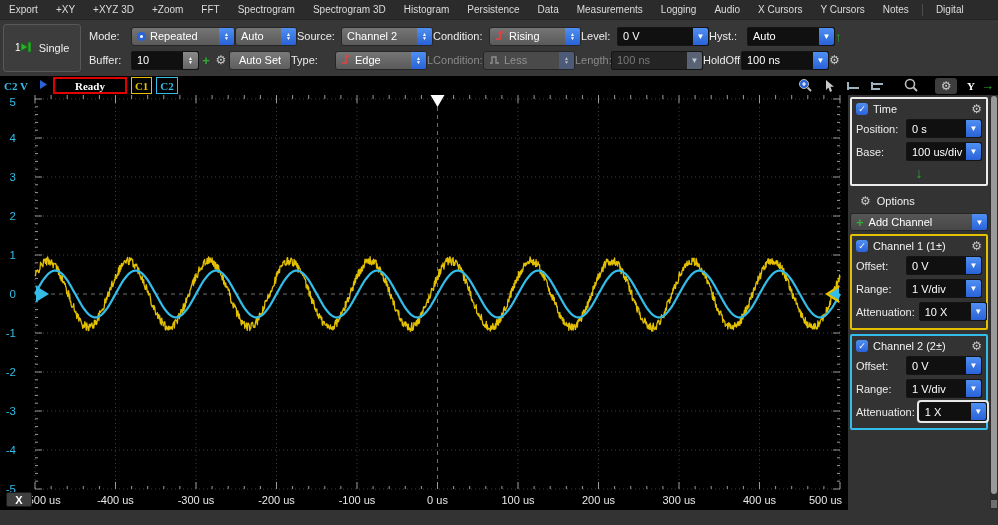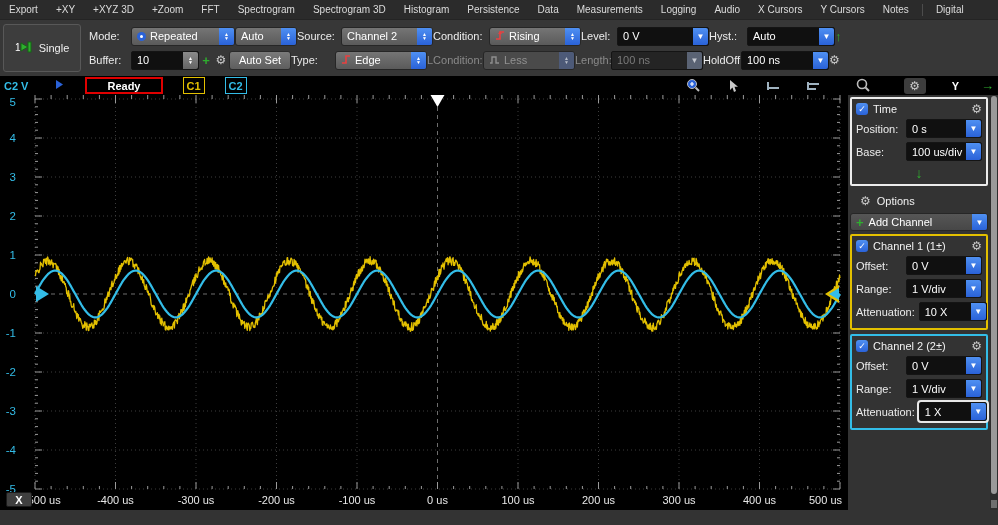--- a/index.html
+++ b/index.html
@@ -48,21 +48,21 @@
           display:flex; flex-direction:column; align-items:center; justify-content:center;
           color:#fff; font-size:5px; line-height:4px; }
   .toolbtn { height:19px; padding:0 12px; background:linear-gradient(#7a7a7a,#5e5e5e); color:#fff;
              border:1px solid #2a2a2a; border-radius:3px; display:flex; align-items:center; }
   .greenglyph { color:#2fae2f; font-weight:bold; font-size:13px; }
   .gearglyph { color:#c9c9c9; font-size:12px; line-height:1; }
   .circle-icon { width:9px; height:9px; border-radius:50%; background:#2a62d8; display:inline-flex;
                  align-items:center; justify-content:center; }
   .circle-icon i { width:3px; height:3px; border-radius:50%; background:#fff; }
   
-  .statusbar { height:19px; background:#000; display:flex; align-items:center; padding:0 4px; gap:20px; }
+  .statusbar { height:19px; background:#000; display:flex; align-items:center; padding:0 4px; gap:4px;font-family:Liberation Serif, serif; }
   .axis-unit { color:#33bde8; font-weight:bold; margin-right:6px; }
   .ready { border:2px solid #e00000; color:#fff; font-weight:bold; padding:0 20px; height:17px;
            display:flex; align-items:center; background:#000; }
   .chbadge { font-weight:bold; height:17px; padding:0 3px; display:flex; align-items:center; }
   .chbadge.c1 { color:#e3c000; border:1px solid #e3c000; }
   .chbadge.c2 { color:#33bde8; border:1px solid #33bde8; }
   .samples { color:#f0f0f0; margin-left:5px; white-space:nowrap; }
   .statusbar .spacer { flex:1; }
   .sicon { display:flex; align-items:center; justify-content:center; width:20px; height:16px; }
   .gearbtn { width:22px; height:16px; background:#3d3d3d; border-radius:3px; display:flex;

